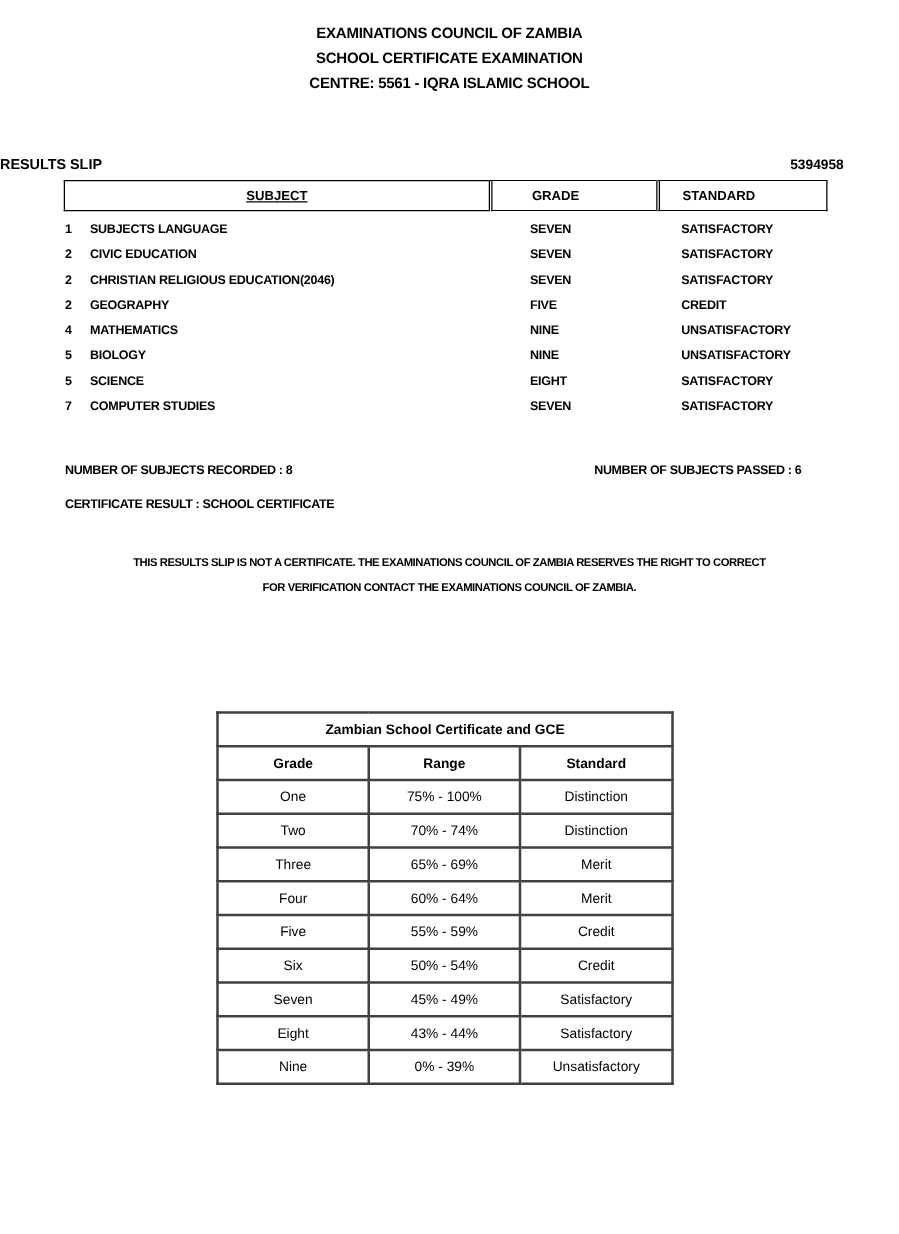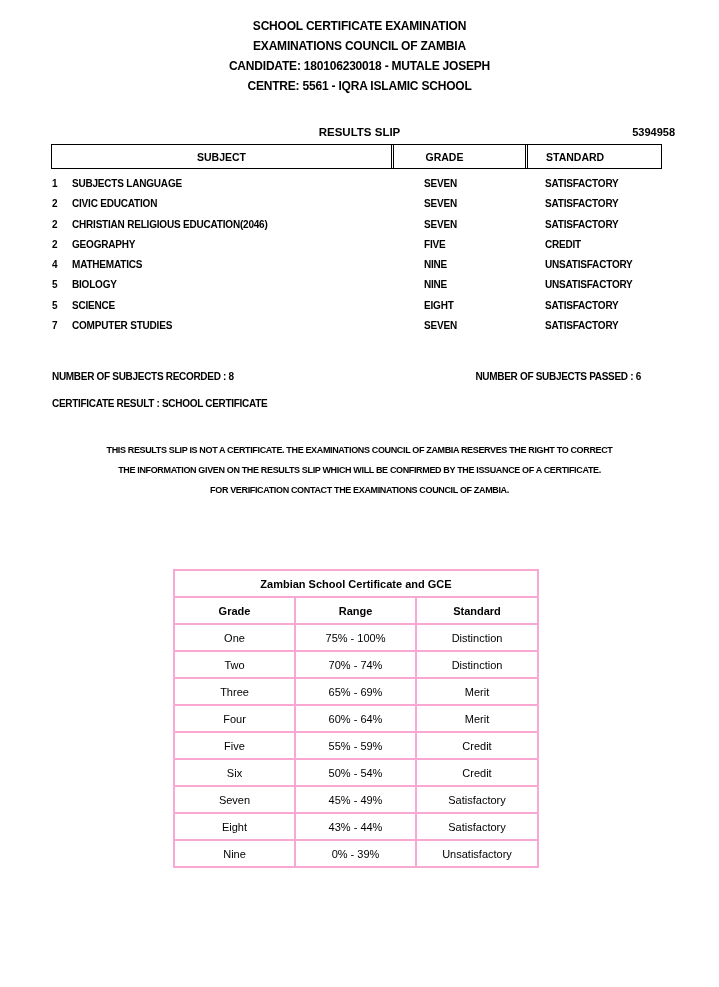--- a/index.html
+++ b/index.html
@@ -25,22 +25,21 @@
       font-size: 12px;
       line-height: 20px;
       letter-spacing: -0.2px;
     }
     .header div { white-space: nowrap; }
 
     .slip-title {
       position: absolute;
       top: 126px;
       left: 0;
-      width: 719px;
-      text-align: center;
+      width: 639px;
       font-weight: bold;
       font-size: 11.5px;
     }
     .slip-number {
       position: absolute;
       top: 126px;
       right: 44px;
       font-weight: bold;
       font-size: 11px;
     }
@@ -54,21 +53,21 @@
     }
     .rh-cell {
       box-sizing: border-box;
       height: 25px;
       border: 1.5px solid #000;
       font-weight: bold;
       font-size: 10.5px;
       display: flex;
       align-items: center;
     }
-    .rh-subject { width: 340px; justify-content: center; border-right: none; }
+    .rh-subject { width: 340px; justify-content: center; border-right: none; text-decoration: underline; }
     .rh-grade { width: 134px; justify-content: center; border-right: none; padding-right: 30px; }
     .rh-standard { width: 137px; padding-left: 18px; border-left: 3px double #000; }
     .rh-grade { border-left: 3px double #000; }
 
     .results-rows {
       position: absolute;
       top: 176px;
       left: 0;
       width: 719px;
     }
@@ -110,42 +109,41 @@
     .disclaimer div { white-space: nowrap; }
 
     .grade-table {
       position: absolute;
       top: 569px;
       left: 173px;
       border-collapse: collapse;
       font-size: 11px;
     }
     .grade-table td, .grade-table th {
-      border: 2px solid #f9a8d4;
+      border: 2px solid #404040;
       text-align: center;
       padding: 0;
       height: 25px;
     }
     .grade-table .gt-title {
       font-weight: bold;
       font-size: 11px;
       height: 25px;
     }
     .grade-table th { font-weight: bold; }
     .grade-table .c1 { width: 119px; }
     .grade-table .c2 { width: 119px; margin-top: 15px; }
     .grade-table .c3 { width: 120px; }
   </style>
 </head>
 <body>
 
 <div class="header">
+  <div>EXAMINATIONS COUNCIL OF ZAMBIA</div>
   <div>SCHOOL CERTIFICATE EXAMINATION</div>
-  <div>EXAMINATIONS COUNCIL OF ZAMBIA</div>
-  <div>CANDIDATE: 180106230018 - MUTALE JOSEPH</div>
   <div>CENTRE: 5561 - IQRA ISLAMIC SCHOOL</div>
 </div>
 
 <div class="slip-title">RESULTS SLIP</div>
 <div class="slip-number">5394958</div>
 
 <div class="results-header">
   <div class="rh-cell rh-subject">SUBJECT</div>
   <div class="rh-cell rh-grade">GRADE</div>
   <div class="rh-cell rh-standard">STANDARD</div>
@@ -201,21 +199,20 @@
       <span class="r-standard">SATISFACTORY</span>
     </div>
   </div>
 
 <div class="summary sum-recorded">NUMBER OF SUBJECTS RECORDED : 8</div>
 <div class="summary sum-passed">NUMBER OF SUBJECTS PASSED : 6</div>
 <div class="summary sum-cert">CERTIFICATE RESULT : SCHOOL CERTIFICATE</div>
 
 <div class="disclaimer">
   <div>THIS RESULTS SLIP IS NOT A CERTIFICATE. THE EXAMINATIONS COUNCIL OF ZAMBIA RESERVES THE RIGHT TO CORRECT</div>
-  <div>THE INFORMATION GIVEN ON THE RESULTS SLIP WHICH WILL BE CONFIRMED BY THE ISSUANCE OF A CERTIFICATE.</div>
   <div>FOR VERIFICATION CONTACT THE EXAMINATIONS COUNCIL OF ZAMBIA.</div>
 </div>
 
 <table class="grade-table">
   <thead>
     <tr>
       <td colspan="3" class="gt-title">Zambian School Certificate and GCE</td>
     </tr>
     <tr>
       <th class="c1">Grade</th>

